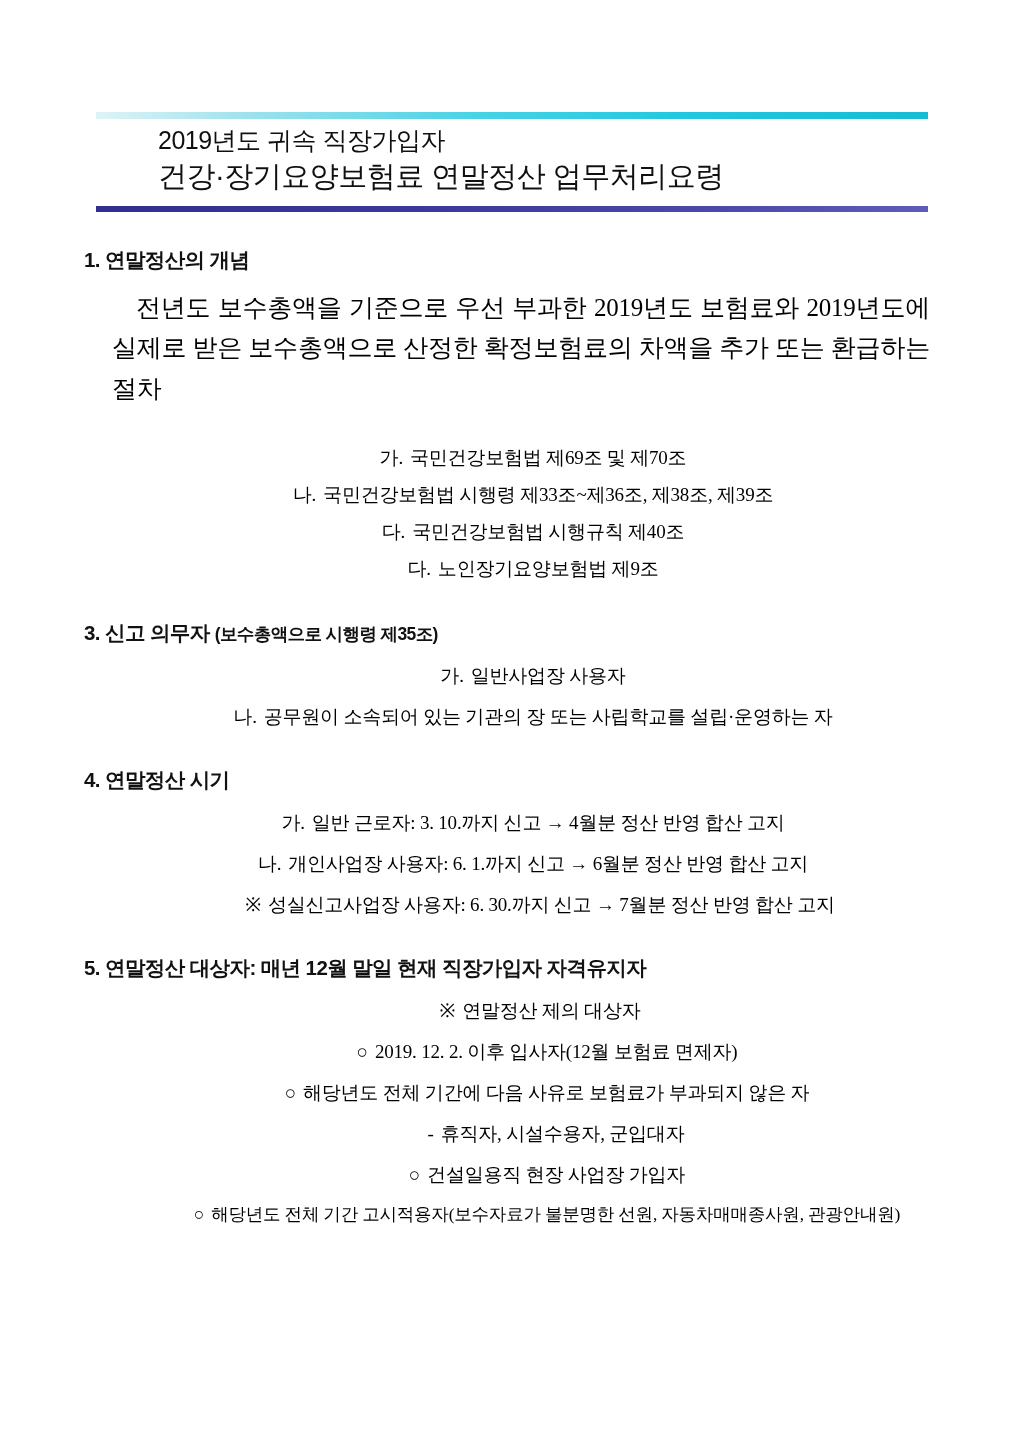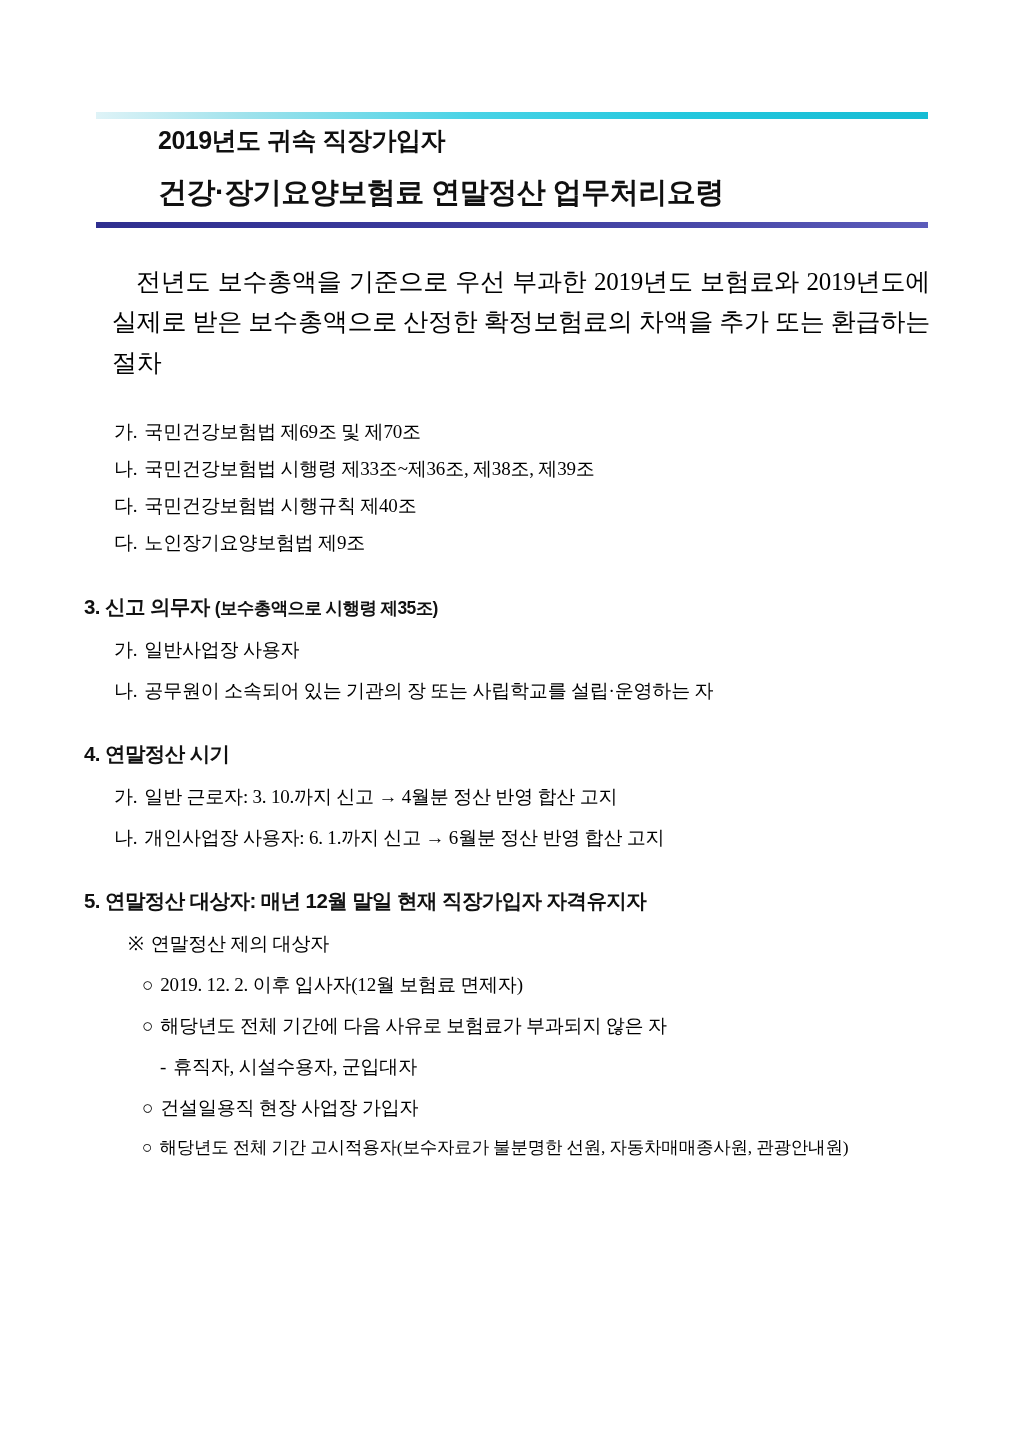--- a/index.html
+++ b/index.html
@@ -30,34 +30,34 @@
   }
   .rule-top {
     height: 7px;
     background: linear-gradient(to right, #dff3f7 0%, #9fe2ec 18%, #49d3e6 45%, #23c8de 70%, #15bcd4 100%);
   }
   .title-inner {
     padding: 6px 0 4px 62px;
   }
   .title-line1 {
     font-family: "Liberation Sans", sans-serif;
-    font-weight: bold;
+    font-weight: normal;
     font-size: 25px;
     letter-spacing: -0.5px;
     color: #101010;
     line-height: 1.25;
   }
   .title-line2 {
     font-family: "Liberation Sans", sans-serif;
-    font-weight: bold;
+    font-weight: normal;
     font-size: 29px;
     letter-spacing: -0.5px;
     color: #101010;
     line-height: 1.3;
-    margin-top: 18px;
+    margin-top: 2px;
   }
   .rule-bottom {
     height: 6px;
     background: linear-gradient(to right, #2f2f8f 0%, #3a3a9c 40%, #4a4aaa 75%, #5c5cba 100%);
     margin-top: 6px;
   }
 
   
   .content {
     margin: 0 72px 0 84px;
@@ -83,20 +83,21 @@
     margin: 0 22px 0 28px;
     text-indent: 24px;
     letter-spacing: -0.2px;
   }
   .item {
     font-size: 19px;
     line-height: 1.58;
     margin: 0 0 5px 30px;
     letter-spacing: -0.2px;
     white-space: nowrap;
+    text-align: center;
   }
   .item.indent-1 { margin-left: 30px; }
   .item.indent-2 { margin-left: 44px; }
   .item.indent-3 { margin-left: 58px; }
   .item.indent-4 { margin-left: 76px; }
   .item.small {
     font-size: 17.5px;
   }
   .marker {
     display: inline-block;
@@ -116,20 +117,21 @@
     <div class="title-inner">
       <div class="title-line1">2019년도 귀속 직장가입자</div>
       <div class="title-line2">건강·장기요양보험료 연말정산 업무처리요령</div>
     </div>
     <div class="rule-bottom"></div>
   </div>
 
   <div class="content">
 
     <div class="section">
+      <div class="sec-head">1. 연말정산의 개념</div>
       <div class="para">전년도 보수총액을 기준으로 우선 부과한 2019년도 보험료와 2019년도에 실제로 받은 보수총액으로 산정한 확정보험료의 차액을 추가 또는 환급하는 절차</div>
     </div>
 
     <div class="section list-tight">
       <div class="item indent-1">
         <span class="marker">가.</span><span>국민건강보험법 제69조 및 제70조</span>
       </div>
       <div class="item indent-1">
         <span class="marker">나.</span><span>국민건강보험법 시행령 제33조~제36조, 제38조, 제39조</span>
       </div>
@@ -155,20 +157,23 @@
     </div>
 
     <div class="section list-loose">
       <div class="sec-head">4. 연말정산 시기</div>
       <div class="item indent-1">
         <span class="marker">가.</span><span>일반 근로자: 3. 10.까지 신고 → 4월분 정산 반영 합산 고지</span>
       </div>
       <div class="item indent-1">
         <span class="marker">나.</span><span>개인사업장 사용자: 6. 1.까지 신고 → 6월분 정산 반영 합산 고지</span>
       </div>
+      <div class="item indent-2">
+        <span class="marker">※</span><span>성실신고사업장 사용자: 6. 30.까지 신고 → 7월분 정산 반영 합산 고지</span>
+      </div>
     </div>
 
     <div class="section list-loose">
       <div class="sec-head">5. 연말정산 대상자: 매년 12월 말일 현재 직장가입자 자격유지자</div>
       <div class="item indent-2">
         <span class="marker">※</span><span>연말정산 제의 대상자</span>
       </div>
       <div class="item indent-3">
         <span class="marker">○</span><span>2019. 12. 2. 이후 입사자(12월 보험료 면제자)</span>
       </div>

